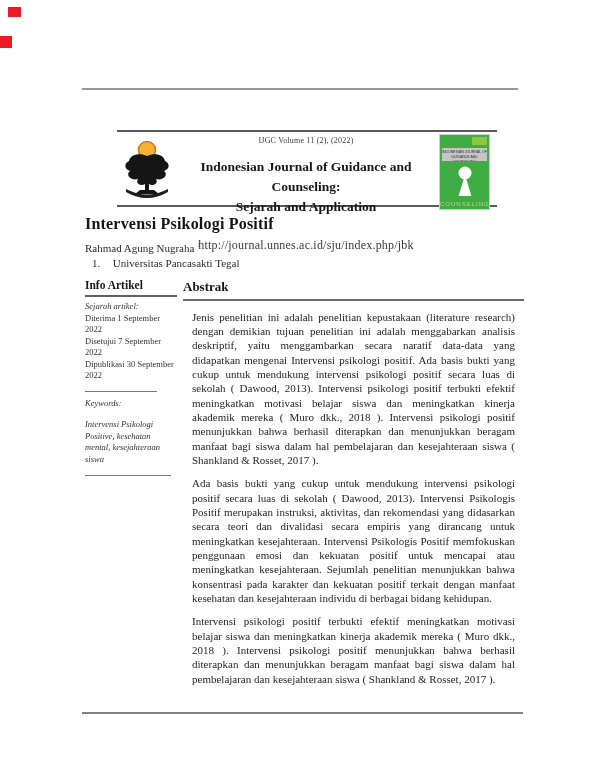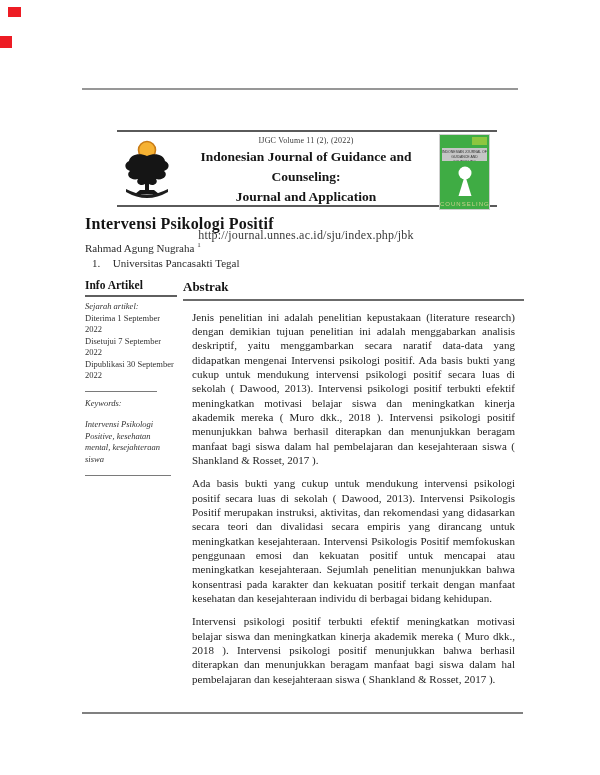--- a/index.html
+++ b/index.html
@@ -21,21 +21,21 @@
   
   .header{
     position:absolute;left:117px;top:130px;width:380px;height:77px;
     border-top:2px solid #5a5a5a;border-bottom:2px solid #5a5a5a;
     box-sizing:border-box;
   }
   .logo{position:absolute;left:2px;top:6px;width:56px;height:66px;}
   .header-center{position:absolute;left:60px;top:0;width:258px;height:100%;text-align:center;}
   .volume-line{margin-top:4px;font-size:8px;color:#3a3a3a;letter-spacing:0.2px;}
   .journal-title{font-size:13.5px;font-weight:bold;color:#161616;line-height:20px;}
-  .journal-title.l1{margin-top:2px;}
+  .journal-title.l1{margin-top:12px;}
   .journal-url{margin-top:21px;font-size:12px;color:#3a3a3a;letter-spacing:0.2px;}
   
   .cover{position:absolute;left:322px;top:2px;width:51px;height:76px;background:#3fac44;border:1px solid #cfcfcf;box-sizing:border-box;}
   .cover-badge{position:absolute;top:2px;right:2px;width:15px;height:8px;background:#8dc63f;}
   .cover-strip{position:absolute;top:13px;left:2px;right:2px;height:13px;background:#c6c6c6;
     font-size:3.5px;line-height:5px;color:#2e2e2e;text-align:center;padding-top:2px;box-sizing:border-box;
     font-family:"Liberation Sans", sans-serif;overflow:hidden;}
   .keyhole{position:absolute;left:50%;top:31px;transform:translateX(-50%);}
   .cover-bottom{position:absolute;bottom:2px;left:0;right:0;text-align:center;
     font-size:6px;letter-spacing:1px;color:#c9d08c;font-family:"Liberation Sans", sans-serif;}
@@ -87,21 +87,21 @@
                  C 51 31, 51 25, 46 23
                  C 45 17, 36 14, 28 18 Z" fill="#151515"></path>
         <path d="M21 52 L35 52 L40 56 L16 56 Z" fill="#151515"></path>
         <path d="M7 51 Q28 62 49 51 L49 54 Q28 66 7 54 Z" fill="#1d1d1d"></path>
       </svg>
     </div>
 
     <div class="header-center">
       <div class="volume-line">IJGC Volume 11 (2), (2022)</div>
       <div class="journal-title l1">Indonesian Journal of Guidance and Counseling:</div>
-      <div class="journal-title l2">Journal and Application</div>
+      <div class="journal-title l2">Sejarah and Application</div>
       <div class="journal-url">http://journal.unnes.ac.id/sju/index.php/jbk</div>
     </div>
 
     <div class="cover">
       <div class="cover-badge"></div>
       <div class="cover-strip">
         <div>INDONESIAN JOURNAL OF</div>
         <div>GUIDANCE AND COUNSELING</div>
       </div>
       <div class="keyhole">

